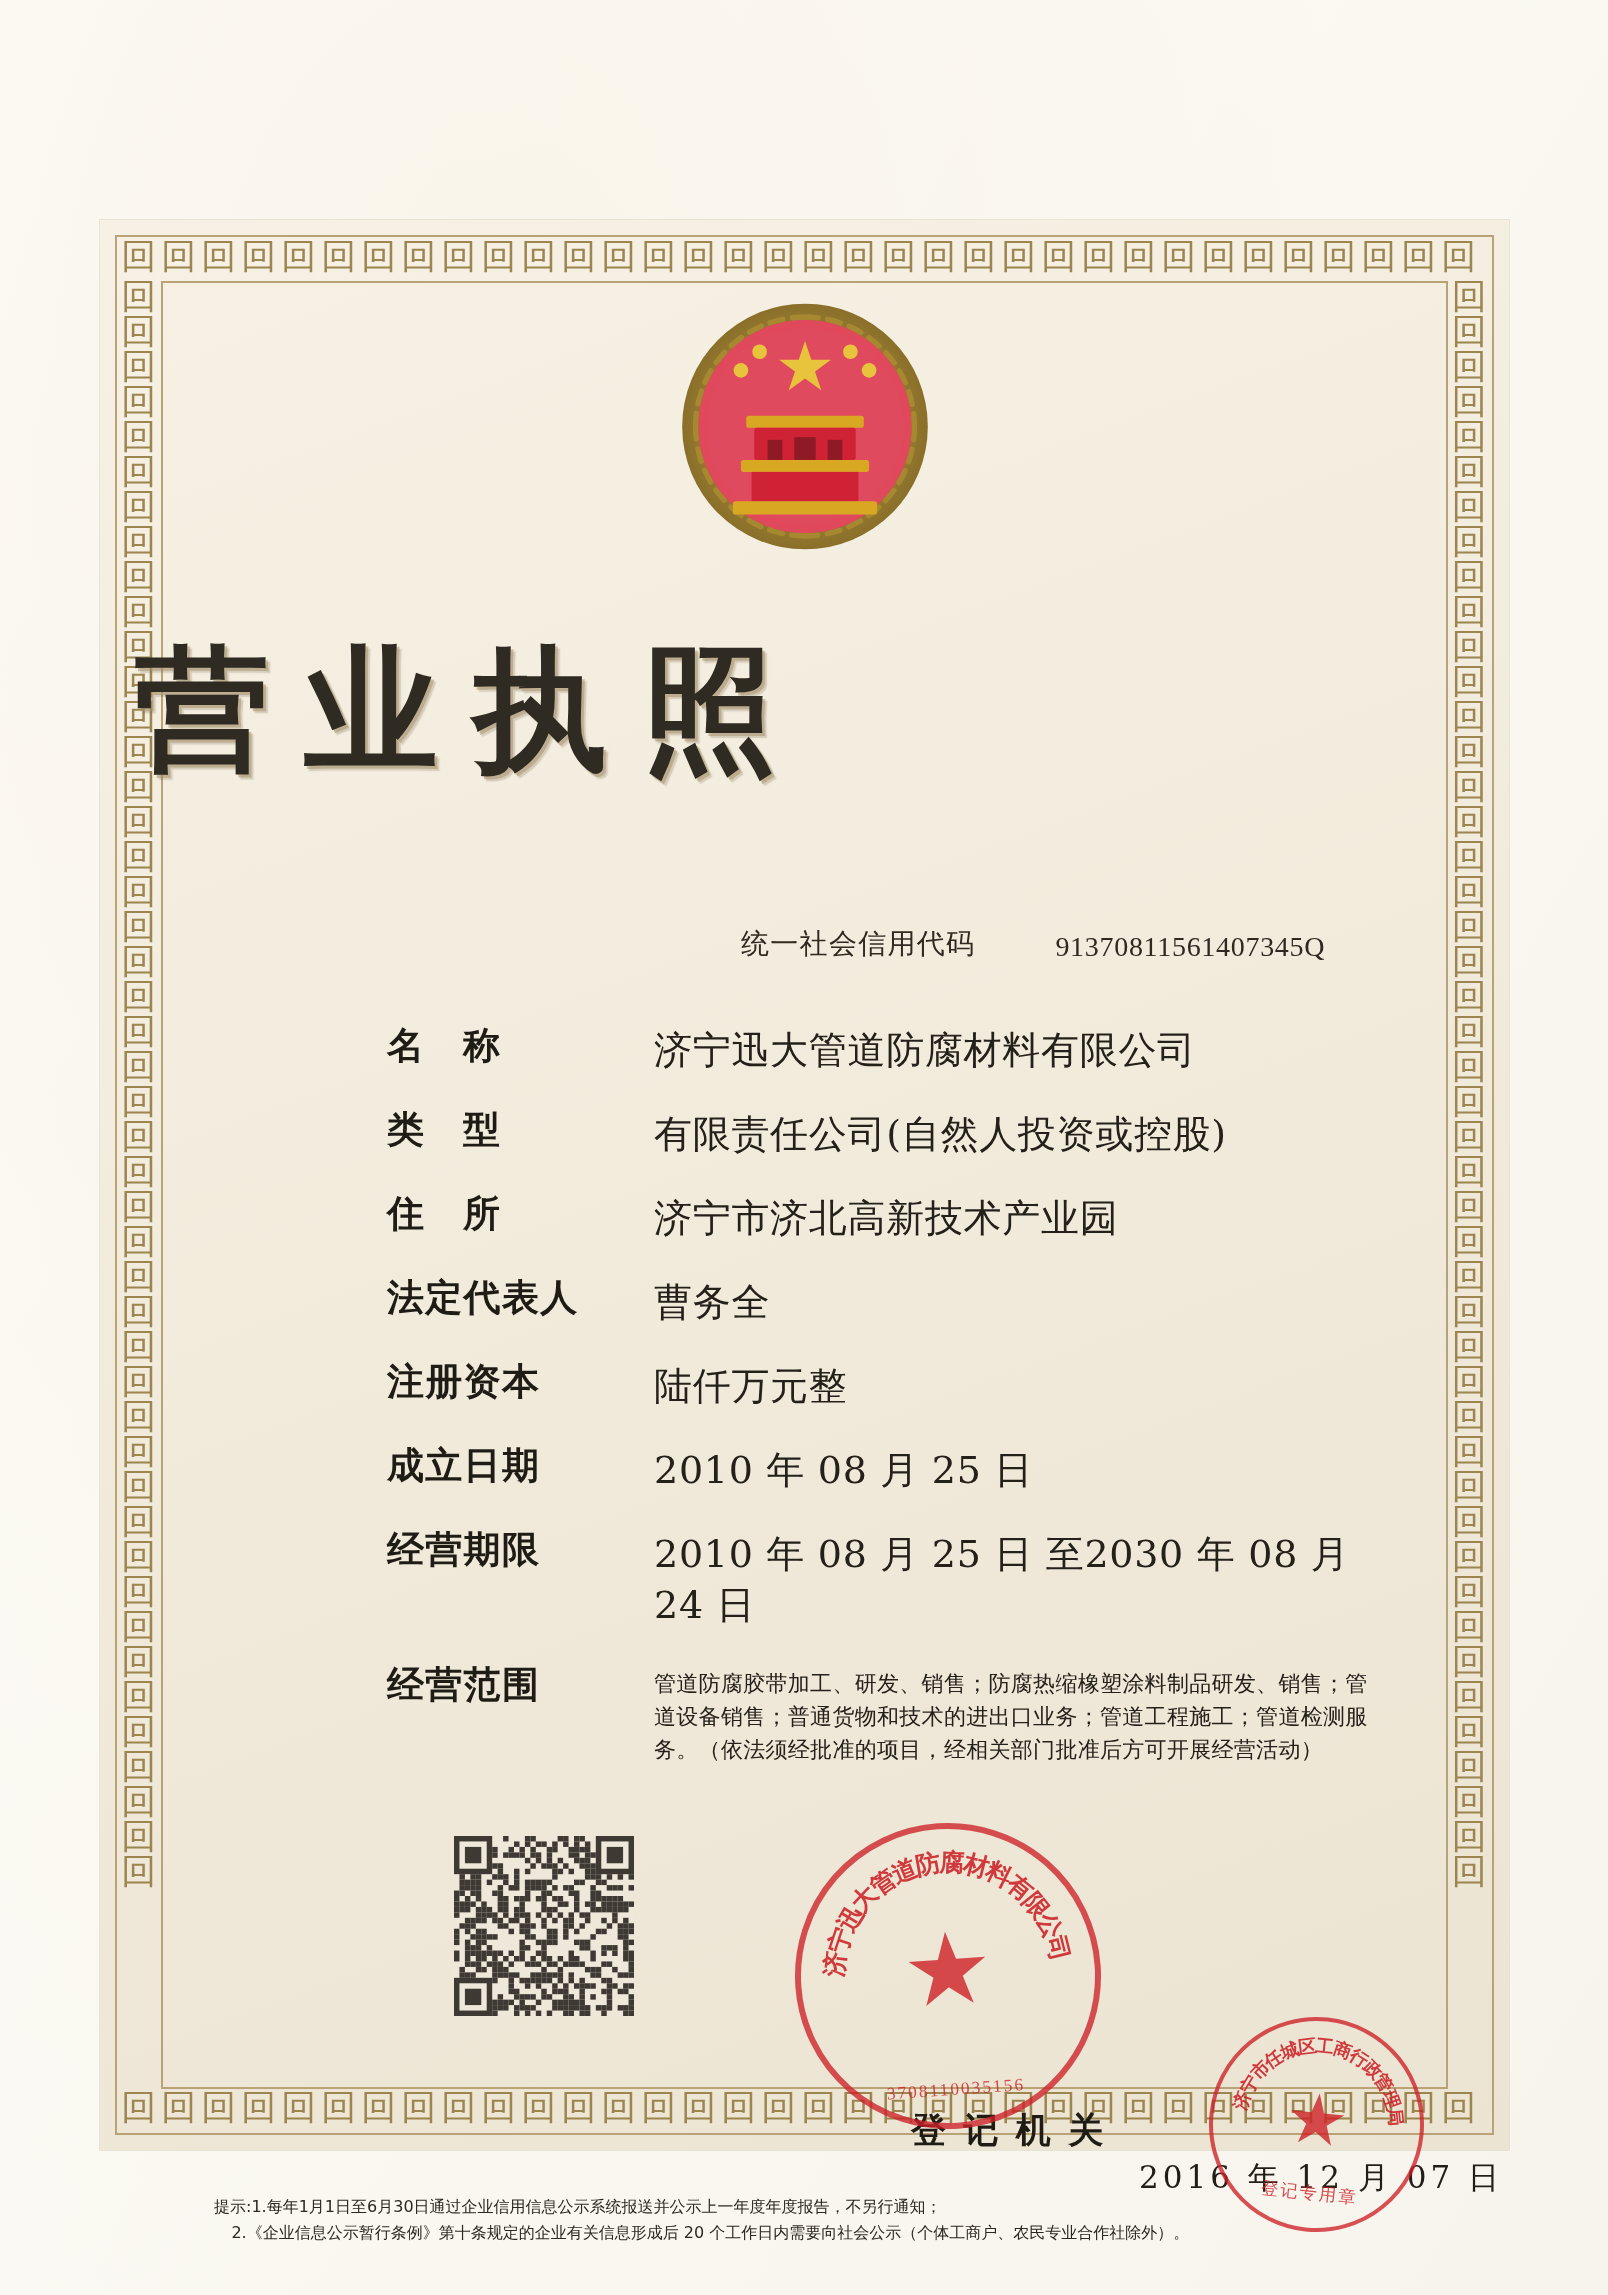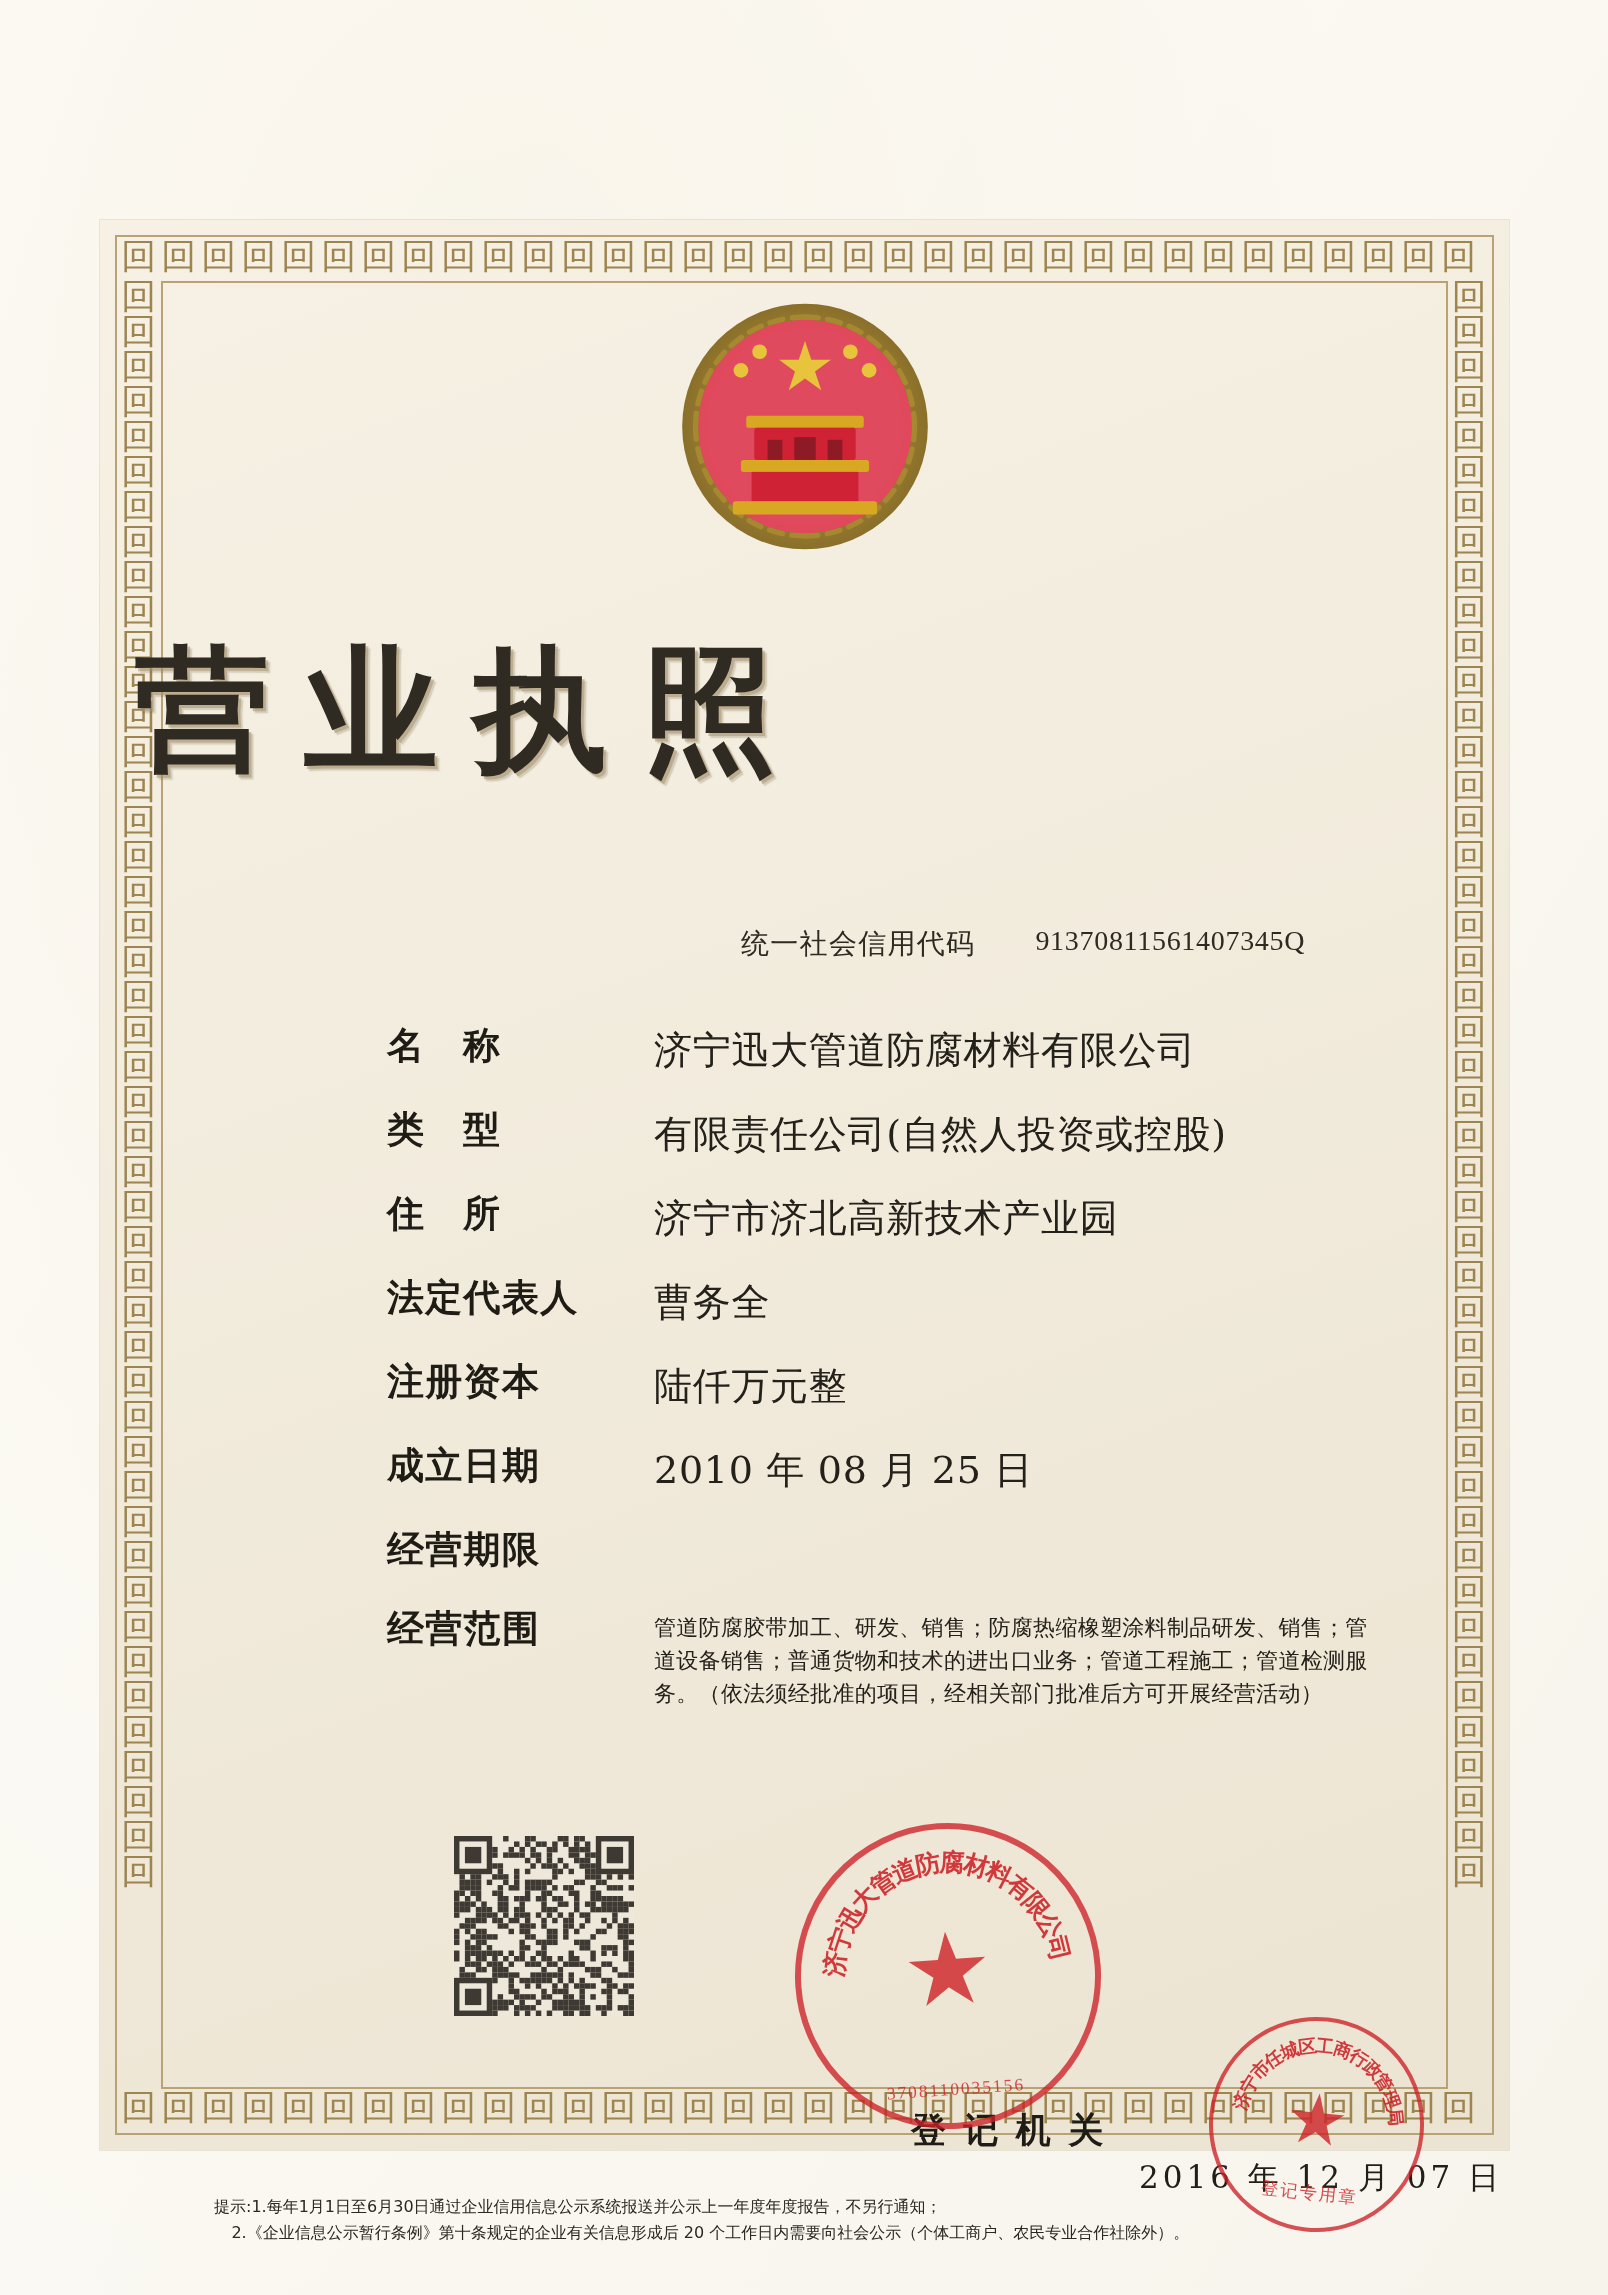--- a/index.html
+++ b/index.html
@@ -94,22 +94,22 @@
     color: #2f2a22;
     text-shadow: 2.7px 3.3px 0 rgba(170,150,110,0.55), 4.7px 5.3px 1.3px rgba(120,100,70,0.25);
   }
 
   
   .credit-line {
     position: absolute;
     left: 641px;
     top: 705px;
     display: flex;
-    align-items: flex-start;
-    gap: 60px;
+    align-items: flex-end;
+    gap: 80px;
     font-family: "DejaVu Serif", serif;
     font-size: 28px;
     color: #2e2a22;
     letter-spacing: 1.3px;
   }
   .credit-code {
     font-family: "Liberation Serif", serif;
     letter-spacing: 0.7px;
   }
 
@@ -516,20 +516,21 @@
         <div class="field">
           <div class="field-label">注册资本</div>
           <div class="field-value">陆仟万元整</div>
         </div>
         <div class="field">
           <div class="field-label">成立日期</div>
           <div class="field-value">2010 年 08 月 25 日</div>
         </div>
         <div class="field">
           <div class="field-label">经营期限</div>
+          <div class="field-value">2010 年 08 月 25 日 至2030 年 08 月 24 日</div>
         </div>
         <div class="field scope">
           <div class="field-label">经营范围</div>
           <div class="field-value">管道防腐胶带加工、研发、销售；防腐热缩橡塑涂料制品研发、销售；管道设备销售；普通货物和技术的进出口业务；管道工程施工；管道检测服务。（依法须经批准的项目，经相关部门批准后方可开展经营活动）</div>
         </div>
       </div>
 
     <svg class="qr" viewBox="0 0 33 33" id="qr-svg">
         <rect x="0" y="0" width="33" height="33" fill="#efe9db"></rect>
         <rect x="9" y="0" width="1" height="1" fill="#2b2722"></rect>

